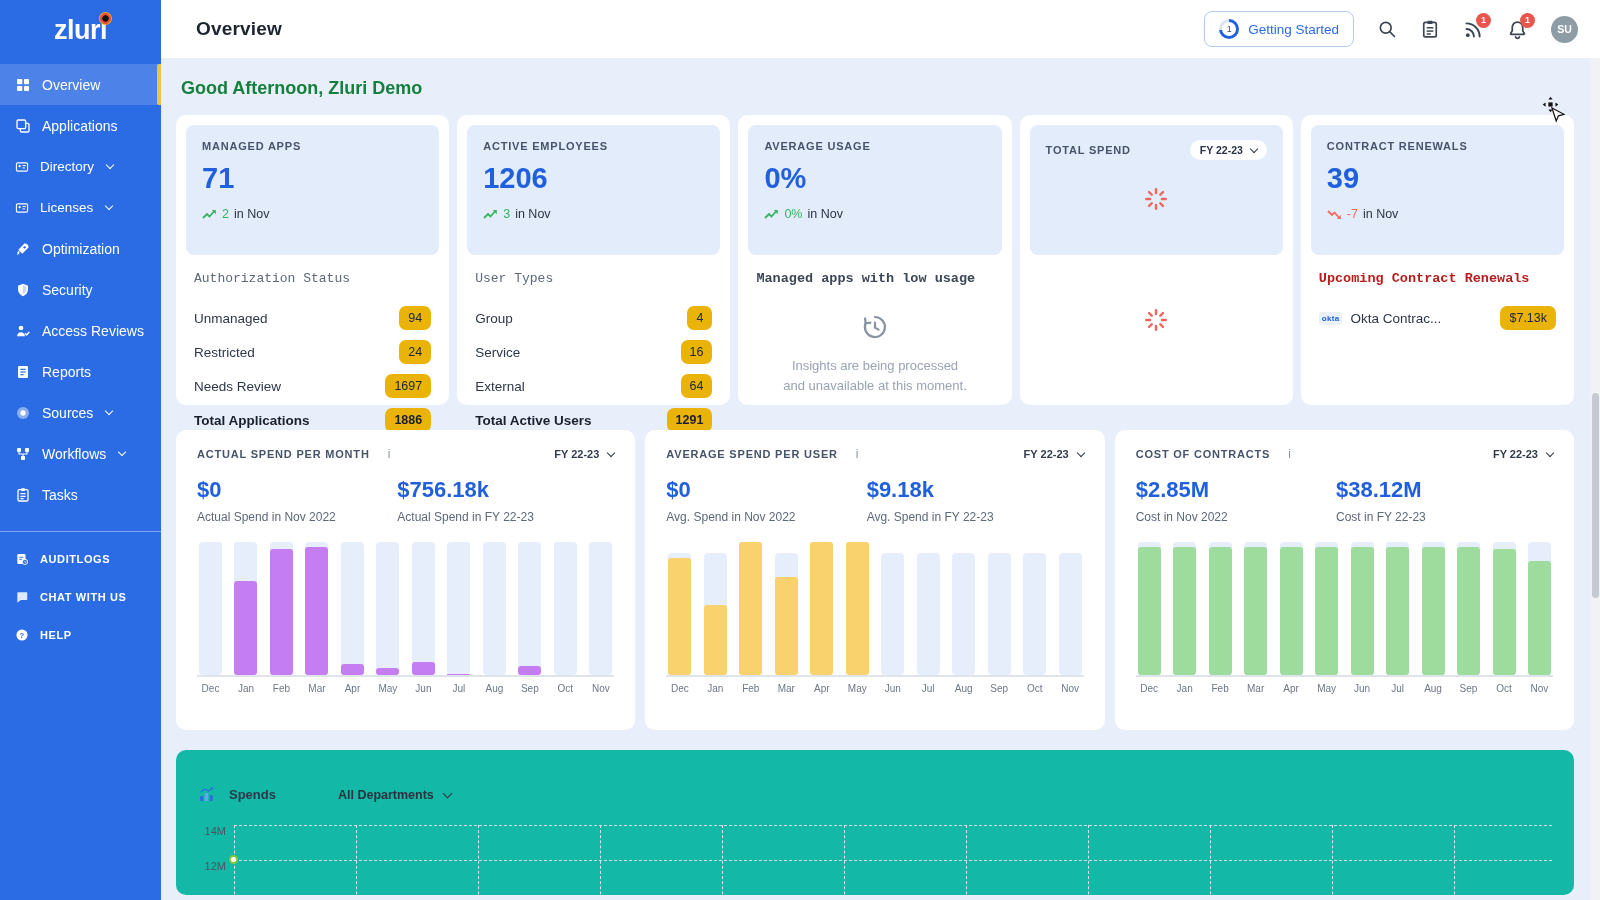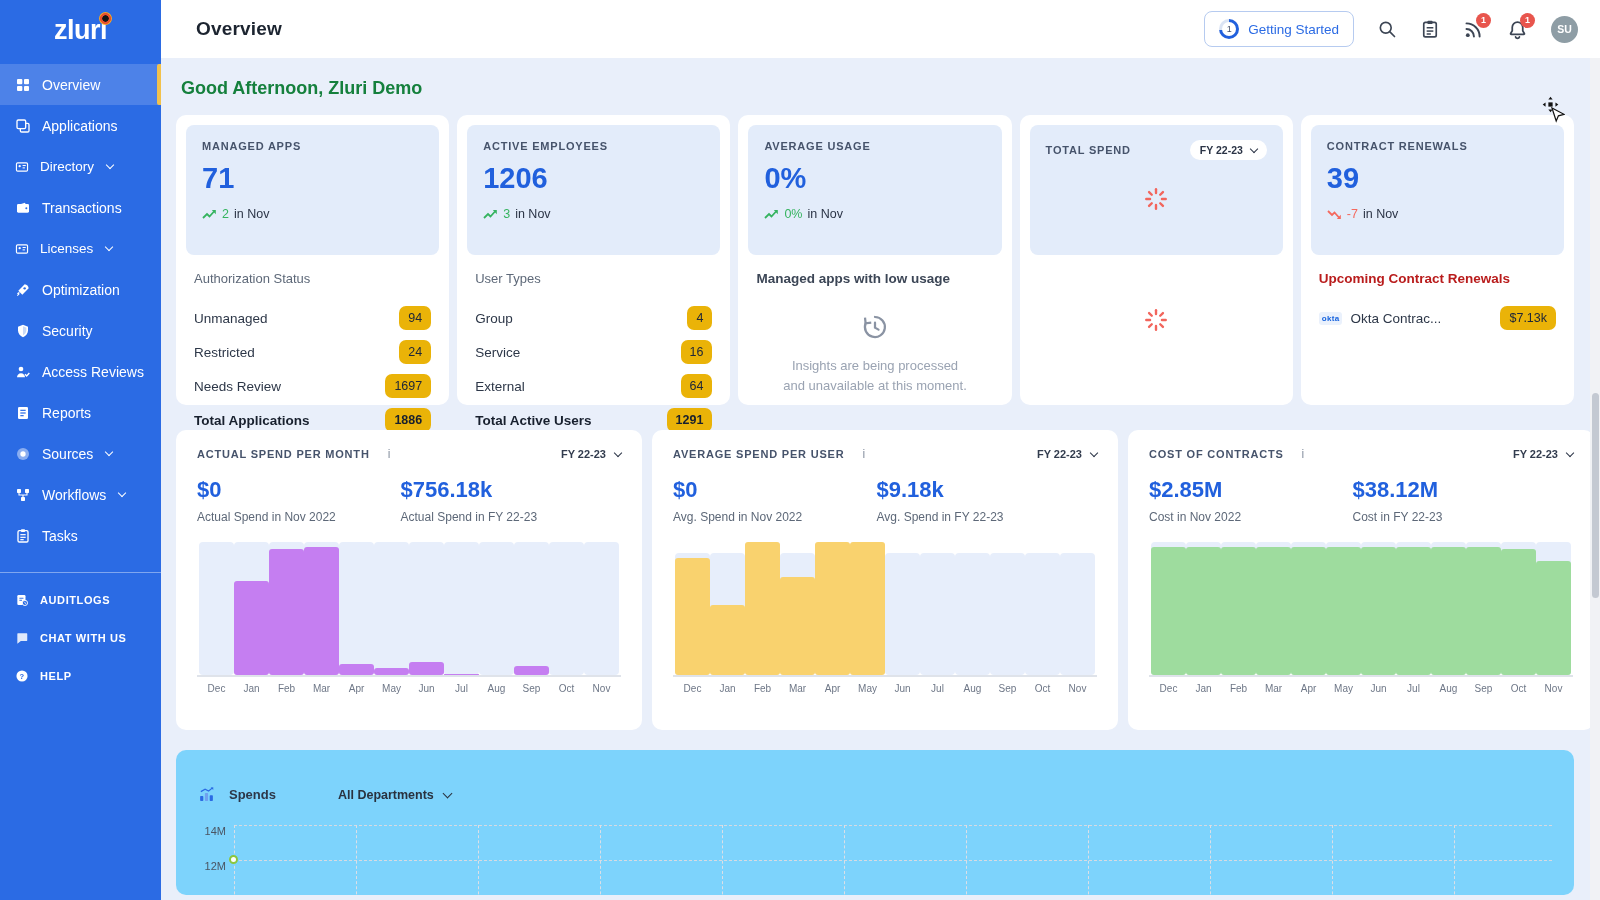--- a/index.html
+++ b/index.html
@@ -56,21 +56,21 @@
   .row1 { display:flex; gap:8px; }
   .stat-card { flex:1 1 0; background:#fff; border-radius:10px; height:290px; padding:10px; }
   .panel { background:#e3ecfa; border-radius:8px; height:130px; padding:15px 16px; position:relative; }
   .panel-title-row { display:flex; justify-content:space-between; align-items:center; }
   .card-title { font-size:11px; font-weight:bold; color:#46536b; letter-spacing:0.8px; }
   .big-value { font-size:29px; font-weight:bold; color:#2160dd; margin-top:10px; }
   .trend { display:flex; align-items:center; gap:5px; margin-top:12px; font-size:12.5px; color:#2b3446; }
   .trend .tv-up { color:#35b35f; font-weight:500; }
   .trend .tv-down { color:#f4695e; font-weight:500; }
   .card-body { padding:4px 8px; }
-  .section-title { font-size:13px; color:#5d6878; margin:12px 0 20px 0; }
+  .section-title { font-size:13px; color:#5d6878; margin:12px 0 20px 0;font-family:Liberation Mono, monospace; }
   .srow { display:flex; justify-content:space-between; align-items:center; margin-top:10px; }
   .srow-label { font-size:13.5px; color:#2d3748; }
   .srow-pill { background:#eab308; border-radius:7px; padding:5px 9px; font-size:12.5px; color:#202838; }
   .srow.total .srow-label, .srow.total .srow-pill { font-weight:bold; color:#18202e; }
   .fy-pill { background:#fff; border-radius:12px; padding:4px 10px; font-size:10.5px; font-weight:bold;
     color:#2b3446; display:flex; align-items:center; gap:6px; cursor:pointer; }
   .fy-pill .chev, .fy-plain .chev { border-color:#2b3446; }
   .empty-block { text-align:center; margin-top:26px; }
   .empty-msg { font-size:13px; color:#9aa3b2; line-height:1.55; margin-top:10px; }
   .spin-center { display:flex; justify-content:center; align-items:center; }
@@ -86,27 +86,27 @@
   .info-i { font-size:12px; color:#8b94a3; font-style:normal; }
   .fy-plain { display:flex; align-items:center; gap:7px; font-size:11px; font-weight:bold;
     color:#323c4e; cursor:pointer; }
   .chart-stats { display:flex; margin-top:16px; }
   .chart-stat { width:48%; }
   .cs-value { font-size:22px; font-weight:bold; color:#2160dd; }
   .cs-label { font-size:12px; color:#5d6878; margin-top:7px; }
   .bars { display:flex; justify-content:space-between; margin-top:18px; position:relative;
     height:155px; padding:0 2px; }
   .chart-baseline { position:absolute; left:0; right:0; top:133px; height:2px; background:#dfe3ea; }
-  .bar-col { width:35px; display:flex; flex-direction:column; align-items:center; height:100%; cursor:pointer; }
+  .bar-col { width:23px; display:flex; flex-direction:column; align-items:center; height:100%; cursor:pointer; }
   .bar-area { position:relative; width:100%; height:133px; }
   .bar-track { position:absolute; bottom:0; left:0; right:0; background:#e7eefb; border-radius:4px; }
   .bar-fill { position:absolute; bottom:0; left:0; right:0; border-radius:3px; }
   .bar-month { margin-top:8px; font-size:10px; color:#6e7787; }
 
-  .row3 { margin-top:20px; background:#7dd3fc; border-radius:10px; height:145px; padding:20px 22px; overflow:hidden; }
+  .row3 { margin-top:20px; background:#14b8a6; border-radius:10px; height:145px; padding:20px 22px; overflow:hidden; }
   .spends-head { display:flex; align-items:center; gap:14px; margin-top:16px; }
   .spends-label { font-size:13px; font-weight:bold; color:#2d3748; margin-right:48px; }
   .dept-select { display:flex; align-items:center; gap:8px; font-size:12.5px; font-weight:bold;
     color:#29323f; cursor:pointer; }
   .dept-select .chev { border-color:#29323f; width:7px; height:7px; }
   .spends-chart { display:flex; margin-top:22px; }
   .y-labels { width:36px; text-align:right; padding-right:8px; font-size:11px; color:#4b5563; }
   .y-labels div { height:35px; }
   .spends-grid { position:relative; flex:1; height:80px; }
   .hline { position:absolute; left:0; right:0; border-top:1.5px dashed #d6dae2; }
@@ -148,28 +148,20 @@
     </div>
     <div class="nav-item indent">
       <svg width="14" height="14" viewBox="0 0 24 24">
           <rect x="2.5" y="5" width="19" height="14" rx="2" fill="none" stroke="#fff" stroke-width="2"></rect>
           <circle cx="8" cy="10.5" r="2" fill="#fff"></circle>
           <line x1="13" y1="9.5" x2="18.5" y2="9.5" stroke="#fff" stroke-width="1.8"></line>
           <line x1="13" y1="13.5" x2="17" y2="13.5" stroke="#fff" stroke-width="1.8"></line>
         </svg>
       <span>Directory</span>
       <span class="chev"></span>
-    </div>
-    <div class="nav-item">
-      <svg width="16" height="16" viewBox="0 0 24 24">
-          <rect x="3" y="6" width="18" height="13" rx="2" fill="#fff"></rect>
-          <path d="M3 8l12-4 1.5 4" fill="#fff"></path>
-          <circle cx="17" cy="12.5" r="1.5" fill="#2b6be4"></circle>
-        </svg>
-      <span>Transactions</span>
     </div>
     <div class="nav-item indent">
       <svg width="14" height="14" viewBox="0 0 24 24">
           <rect x="2.5" y="5" width="19" height="14" rx="2" fill="none" stroke="#fff" stroke-width="2"></rect>
           <circle cx="8" cy="10.5" r="2" fill="#fff"></circle>
           <line x1="13" y1="9.5" x2="18.5" y2="9.5" stroke="#fff" stroke-width="1.8"></line>
           <line x1="13" y1="13.5" x2="17" y2="13.5" stroke="#fff" stroke-width="1.8"></line>
         </svg>
       <span>Licenses</span>
       <span class="chev"></span>

